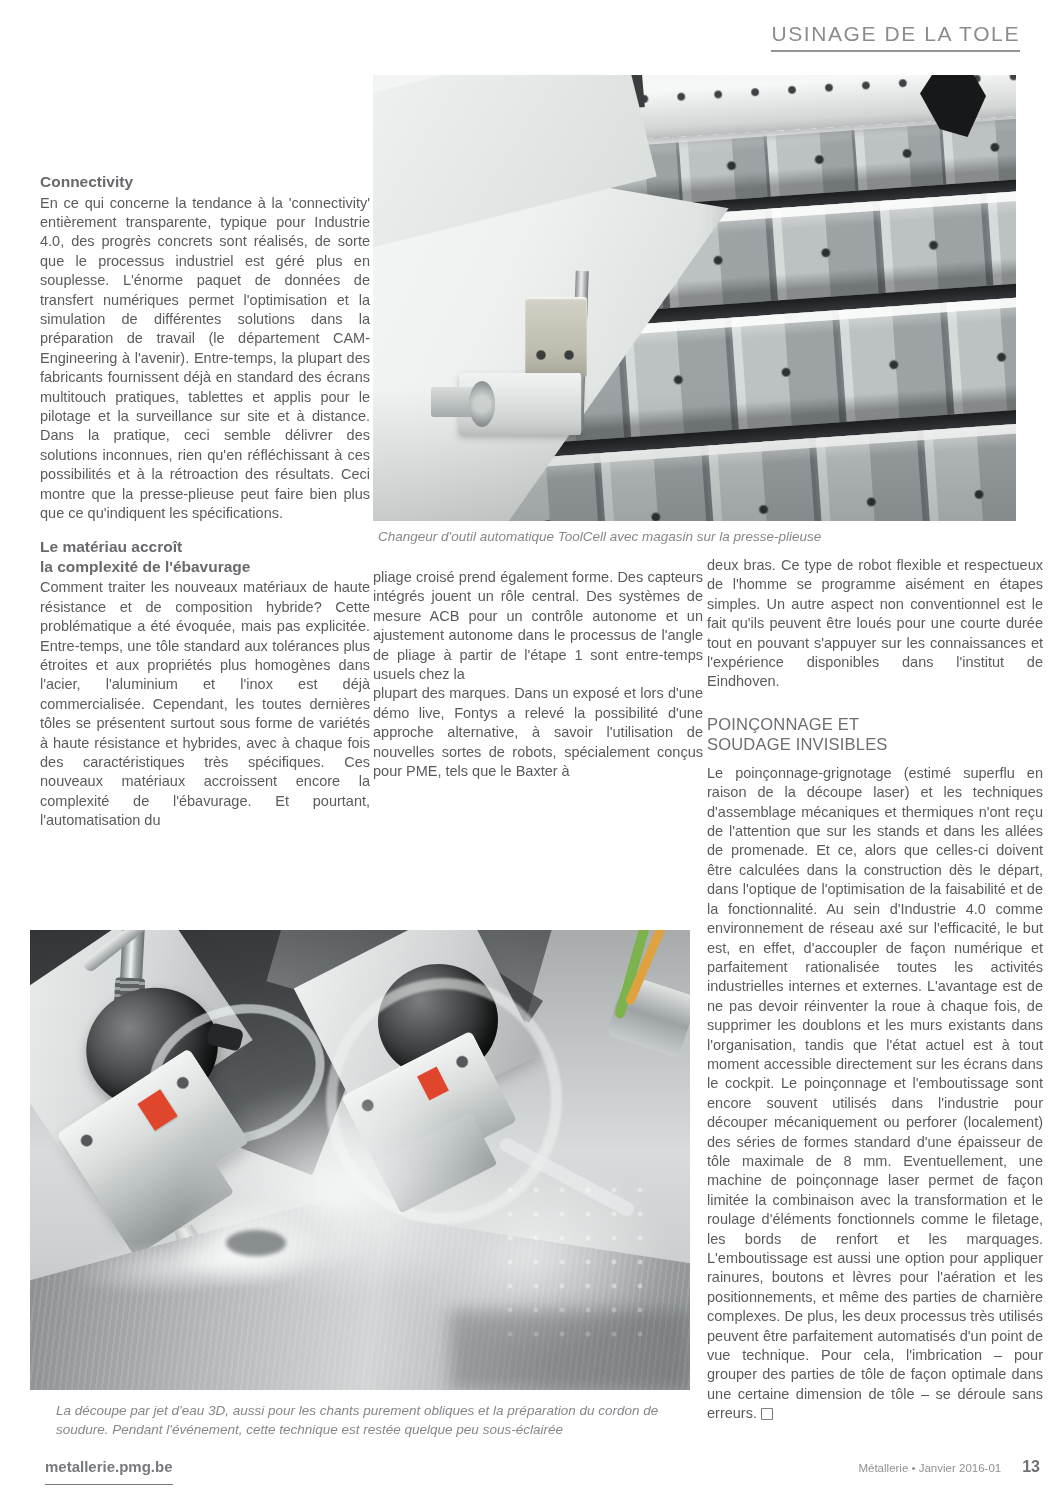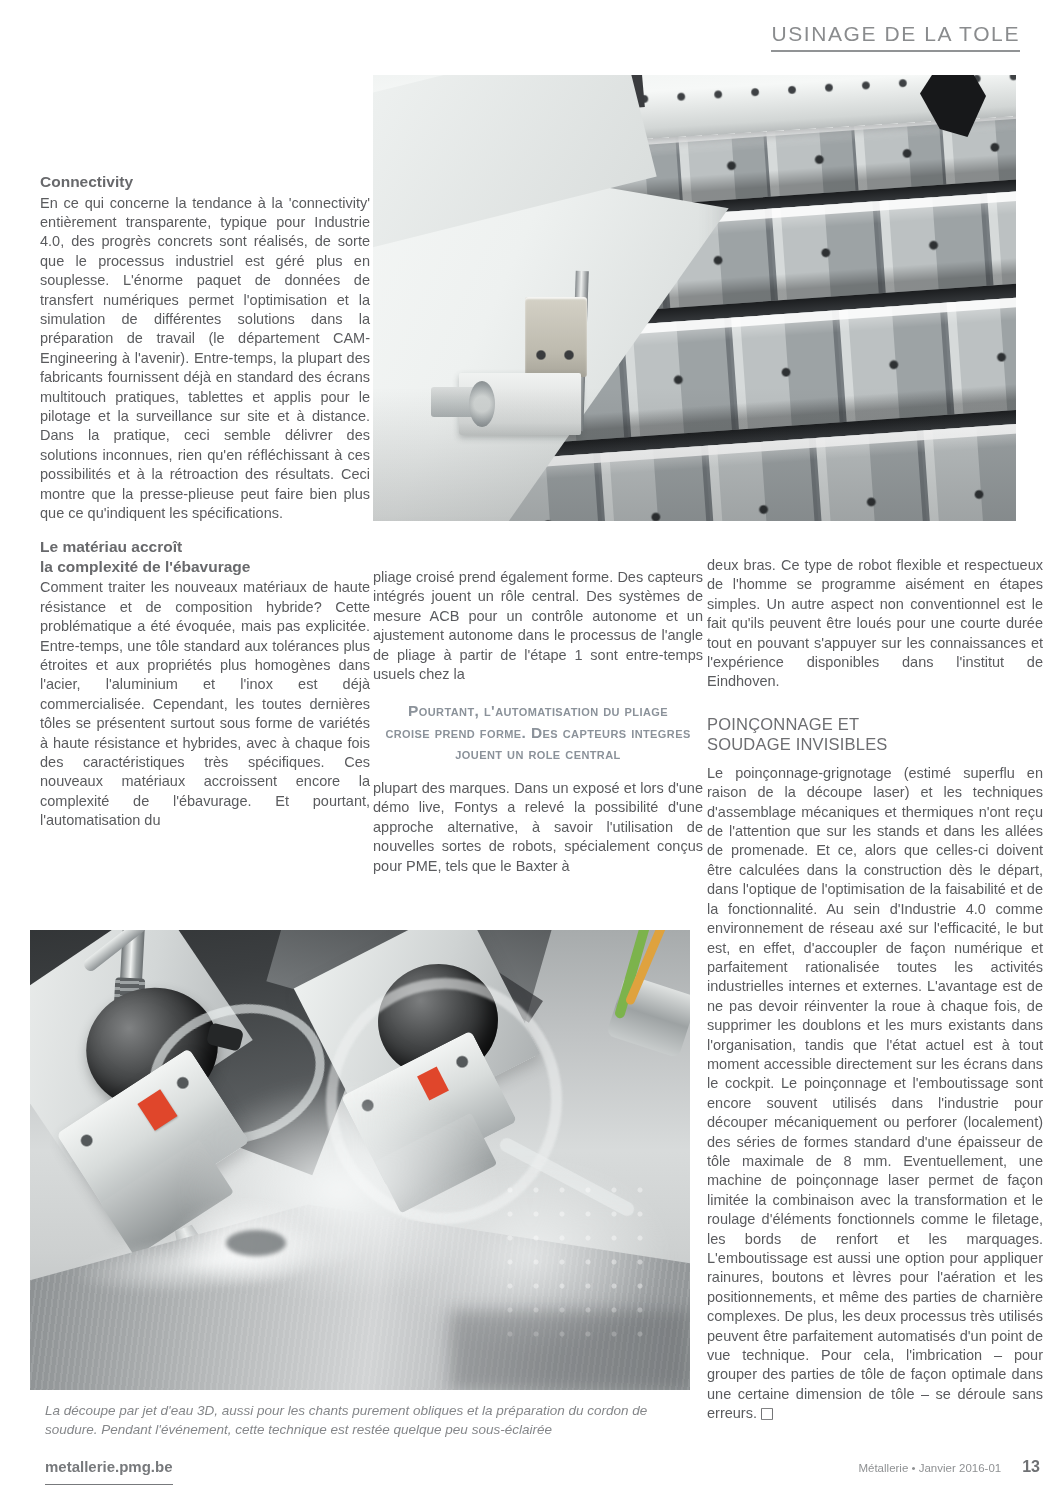--- a/index.html
+++ b/index.html
@@ -21,21 +21,21 @@
   h3.section { font-size:15.5px; font-weight:700; color:#68696c; margin:14px 0 2px; line-height:19.5px; text-align:left; }
   h3.caps    { font-size:16.5px; font-weight:400; color:#6d6e71; margin:22px 0 10px; line-height:20px; text-align:left; letter-spacing:.2px; }
 
   .pullquote { width:306px; margin:16px auto 14px; text-align:center; font-variant:small-caps;
                font-weight:700; font-size:15.5px; line-height:21.5px; color:#8b929a; letter-spacing:.4px; }
 
   .endmark { font-family:"DejaVu Sans", sans-serif; font-weight:700; font-size:15px; margin-left:3px; color:#5a5b5e; }
 
   .caption { position:absolute; font-style:italic; color:#85878a; font-size:13.5px; line-height:18.5px; }
   .caption-top { left:378px; top:528px; width:630px; }
-  .caption-bottom { left:45px; top:1402px; width:640px; }
+  .caption-bottom { left:56px; top:1402px; width:640px; }
 
   
   .footer-left { position:absolute; left:45px; top:1458px; font-size:15px; font-weight:700;
                  color:#77797c; border-bottom:1.5px solid #77797c; padding-bottom:9px; text-decoration:none; }
   .footer-right { position:absolute; right:18px; top:1458px; display:flex; align-items:baseline; gap:21px; }
   .footer-issue { font-size:11.5px; color:#8f9193; }
   .footer-page  { font-size:16px; font-weight:700; color:#6f7174; }
 
   
   .ti { position:absolute; left:373px; top:75px; width:643px; height:446px; overflow:hidden;
@@ -193,31 +193,31 @@
     <div class="ti-chain"></div>
     <div class="ti-cover"></div>
     <div class="ti-cover-top"></div>
     <div class="ti-grip-post"></div>
     <div class="ti-grip-head"></div>
     <div class="ti-grip-motor"></div>
     <div class="ti-grip-shaft"></div>
     <div class="ti-grip-flange"></div>
     <div class="ti-vignette"></div>
   </div>
+  <div class="caption caption-top">Changeur d'outil automatique ToolCell avec magasin sur la presse-plieuse</div>
 
   <div class="col col-left">
     <h3 class="section">Connectivity</h3>
     <p>En ce qui concerne la tendance à la 'connectivity' entièrement transparente, typique pour Industrie 4.0, des progrès concrets sont réalisés, de sorte que le processus industriel est géré plus en souplesse. L'énorme paquet de données de transfert numériques permet l'optimisation et la simulation de différentes solutions dans la préparation de travail (le département CAM-Engineering à l'avenir). Entre-temps, la plupart des fabricants fournissent déjà en standard des écrans multitouch pratiques, tablettes et applis pour le pilotage et la surveillance sur site et à distance. Dans la pratique, ceci semble délivrer des solutions inconnues, rien qu'en réfléchissant à ces possibilités et à la rétroaction des résultats. Ceci montre que la presse-plieuse peut faire bien plus que ce qu'indiquent les spécifications.</p>
     <h3 class="section"><span>Le matériau accroît</span><br><span>la complexité de l'ébavurage</span></h3>
     <p>Comment traiter les nouveaux matériaux de haute résistance et de composition hybride? Cette problématique a été évoquée, mais pas explicitée. Entre-temps, une tôle standard aux tolérances plus étroites et aux propriétés plus homogènes dans l'acier, l'aluminium et l'inox est déjà commercialisée. Cependant, les toutes dernières tôles se présentent surtout sous forme de variétés à haute résistance et hybrides, avec à chaque fois des caractéristiques très spécifiques. Ces nouveaux matériaux accroissent encore la complexité de l'ébavurage. Et pourtant, l'automatisation du</p>
   </div>
 
   <div class="col col-mid">
     <p>pliage croisé prend également forme. Des capteurs intégrés jouent un rôle central. Des systèmes de mesure ACB pour un contrôle autonome et un ajustement autonome dans le processus de l'angle de pliage à partir de l'étape 1 sont entre-temps usuels chez la</p>
-    <div class="pullquote">Pourtant, l'automatisation du pliage croise prend forme. Des capteurs integres jouent un role central</div>
     <p>plupart des marques. Dans un exposé et lors d'une démo live, Fontys a relevé la possibilité d'une approche alternative, à savoir l'utilisation de nouvelles sortes de robots, spécialement conçus pour PME, tels que le Baxter à</p>
   </div>
 
   <div class="col col-right">
     <p>deux bras. Ce type de robot flexible et respectueux de l'homme se programme aisément en étapes simples. Un autre aspect non conventionnel est le fait qu'ils peuvent être loués pour une courte durée tout en pouvant s'appuyer sur les connaissances et l'expérience disponibles dans l'institut de Eindhoven.</p>
     <h3 class="caps"><span>POINÇONNAGE ET</span><br><span>SOUDAGE INVISIBLES</span></h3>
     <p><span>Le poinçonnage-grignotage (estimé superflu en raison de la découpe laser) et les techniques d'assemblage mécaniques et thermiques n'ont reçu de l'attention que sur les stands et dans les allées de promenade. Et ce, alors que celles-ci doivent être calculées dans la construction dès le départ, dans l'optique de l'optimisation de la faisabilité et de la fonctionnalité. Au sein d'Industrie 4.0 comme environnement de réseau axé sur l'efficacité, le but est, en effet, d'accoupler de façon numérique et parfaitement rationalisée toutes les activités industrielles internes et externes. L'avantage est de ne pas devoir réinventer la roue à chaque fois, de supprimer les doublons et les murs existants dans l'organisation, tandis que l'état actuel est à tout moment accessible directement sur les écrans dans le cockpit. Le poinçonnage et l'emboutissage sont encore souvent utilisés dans l'industrie pour découper mécaniquement ou perforer (localement) des séries de formes standard d'une épaisseur de tôle maximale de 8 mm. Eventuellement, une machine de poinçonnage laser permet de façon limitée la combinaison avec la transformation et le roulage d'éléments fonctionnels comme le filetage, les bords de renfort et les marquages. L'emboutissage est aussi une option pour appliquer rainures, boutons et lèvres pour l'aération et les positionnements, et même des parties de charnière complexes. De plus, les deux processus très utilisés peuvent être parfaitement automatisés d'un point de vue technique. Pour cela, l'imbrication – pour grouper des parties de tôle de façon optimale dans une certaine dimension de tôle – se déroule sans erreurs.</span><span class="endmark">□</span></p>
   </div>
 
   <div class="bi">

